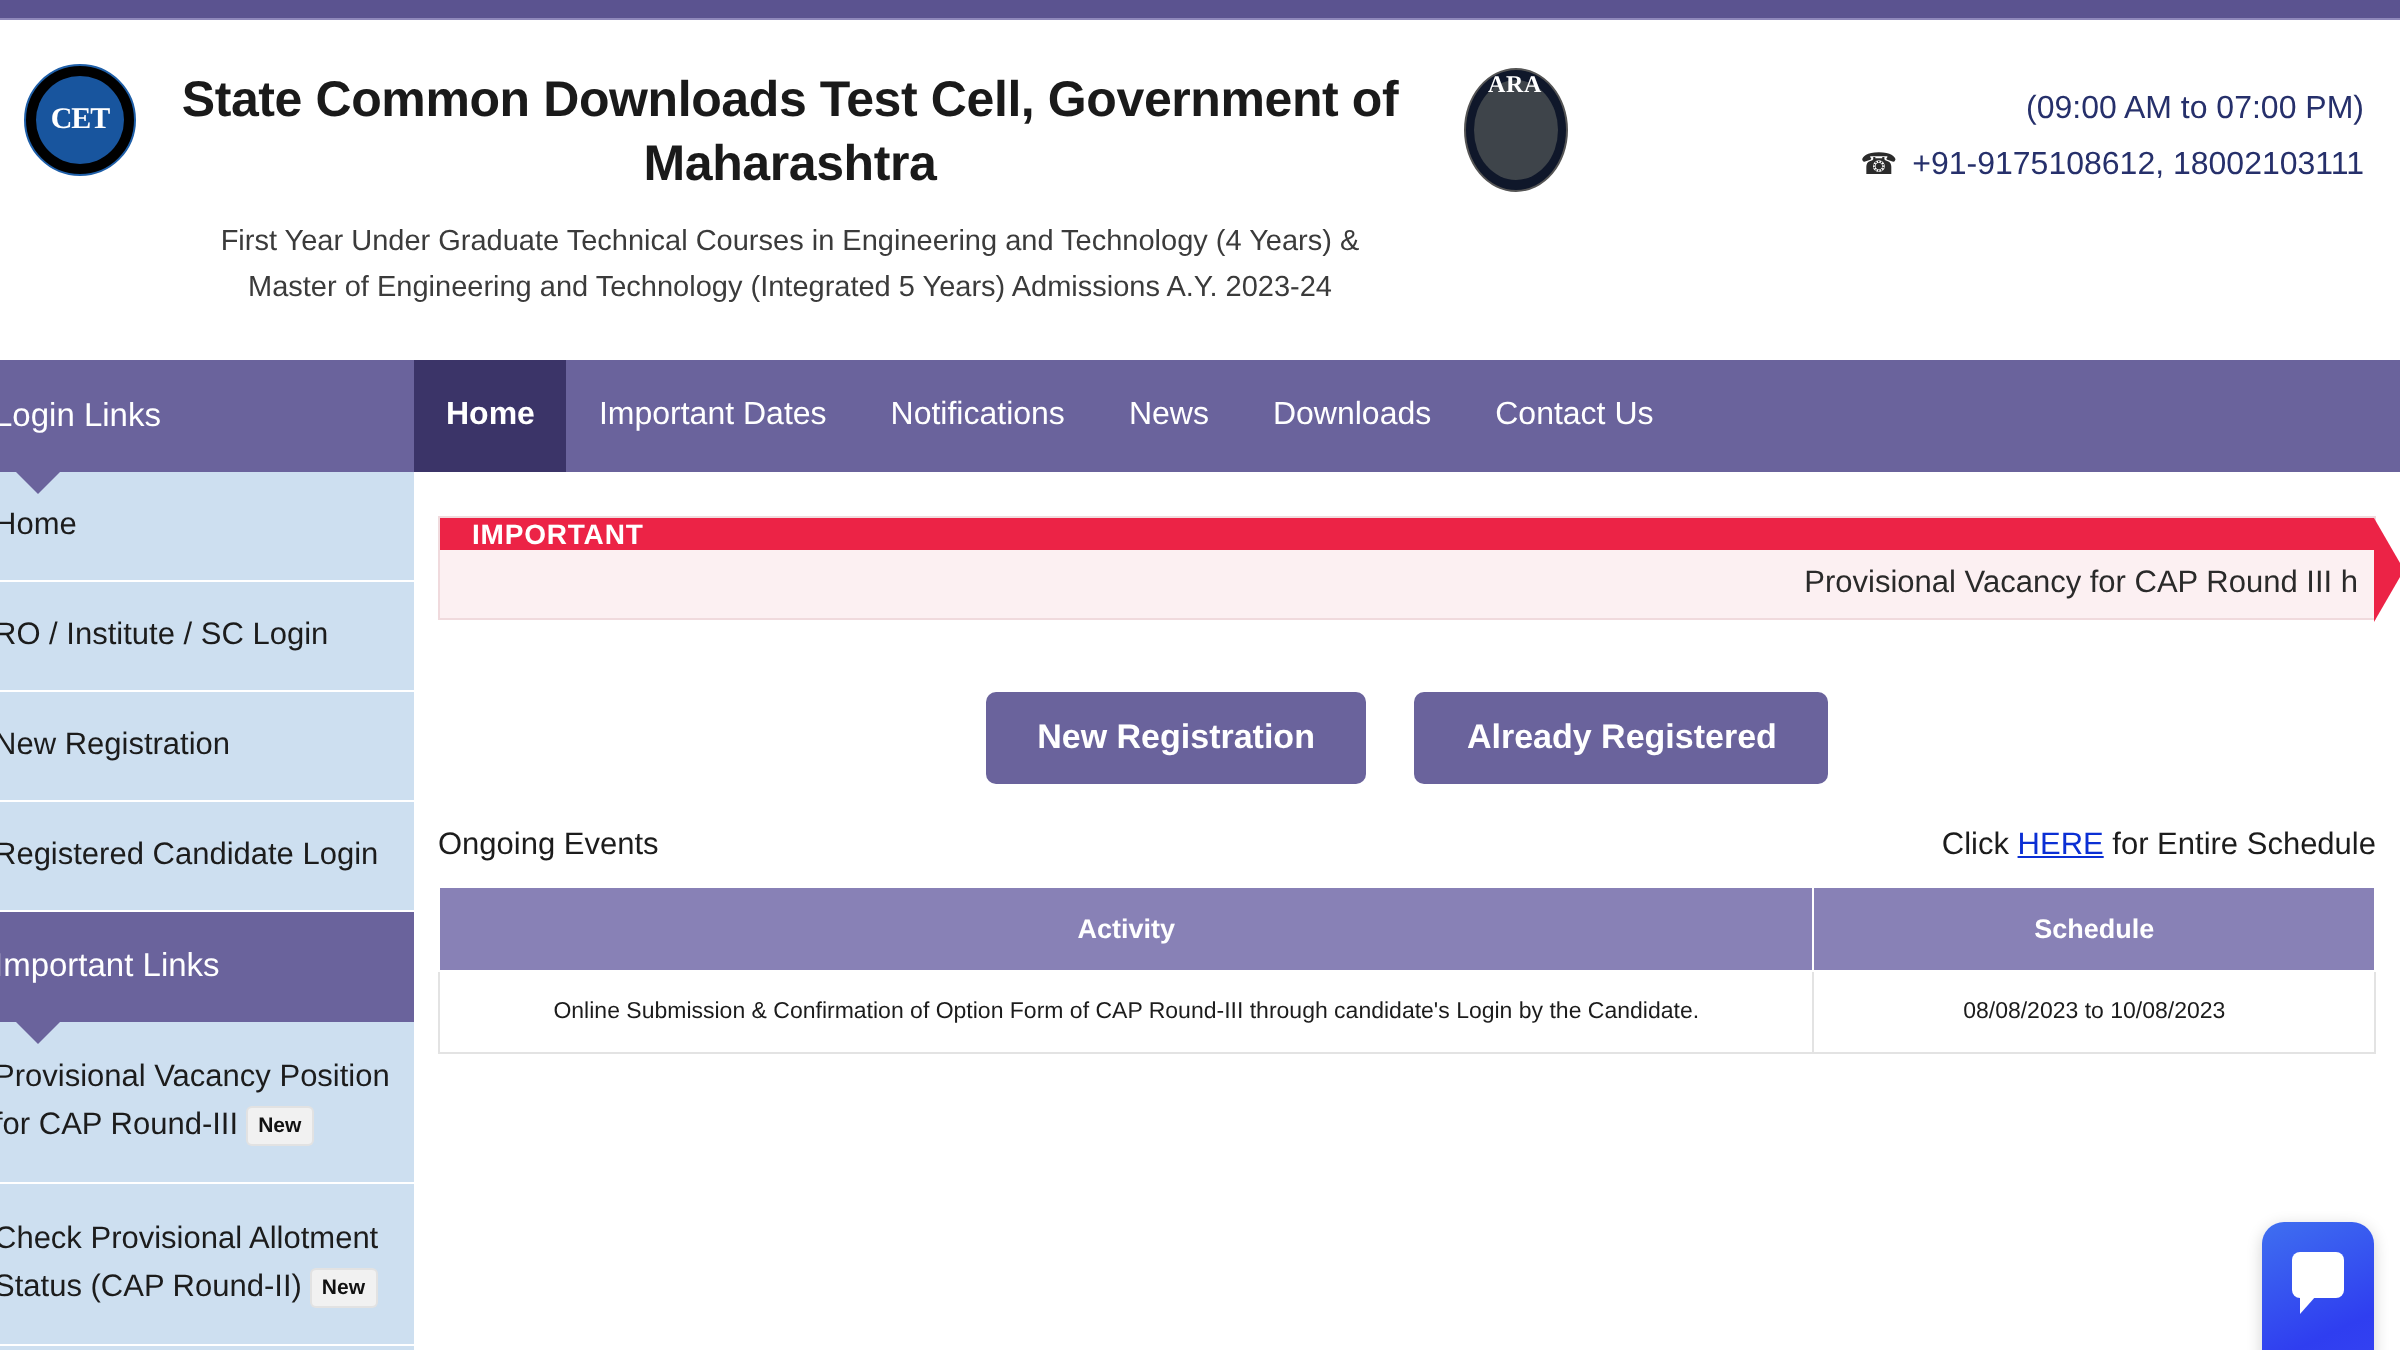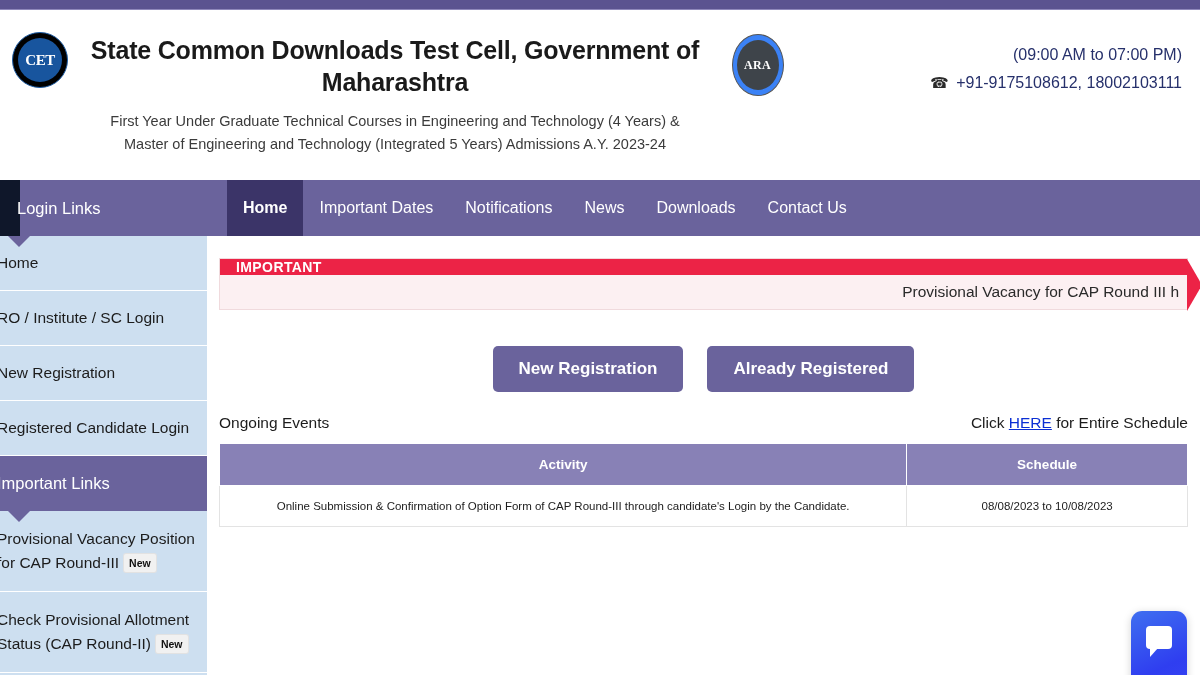--- a/index.html
+++ b/index.html
@@ -102,23 +102,23 @@
     display: flex;
     justify-content: center;
     padding-top: 14px;
   }
 
   .seal-ara {
     width: 52px;
     height: 62px;
     border-radius: 50%;
     border: 1.5px solid #555;
-    background: #3b82f6;
-    display: flex;
-    align-items: center;
+    background: #0f172a;
+    display: flex;
+    align-items: flex-start;
     justify-content: center;
     position: relative;
   }
   .seal-ara::before {
     content: "";
     position: absolute;
     inset: 5px 4px;
     border-radius: 50%;
     background: #3e444a;
   }
@@ -151,22 +151,21 @@
     display: inline-block;
     font-size: 15px;
     color: #2b2b2b;
     transform: scaleX(-1);
   }
 
   
   .band {
     display: flex;
     height: 56px;
-    background: #0f172a;
-    padding-left: 20px;
+    background: #22c55e;
   }
 
   .sidebar-head {
     width: 207px;
     background: #6a639c;
     color: #ffffff;
     font-size: 16.5px;
     display: flex;
     align-items: center;
     padding-left: 0px;

